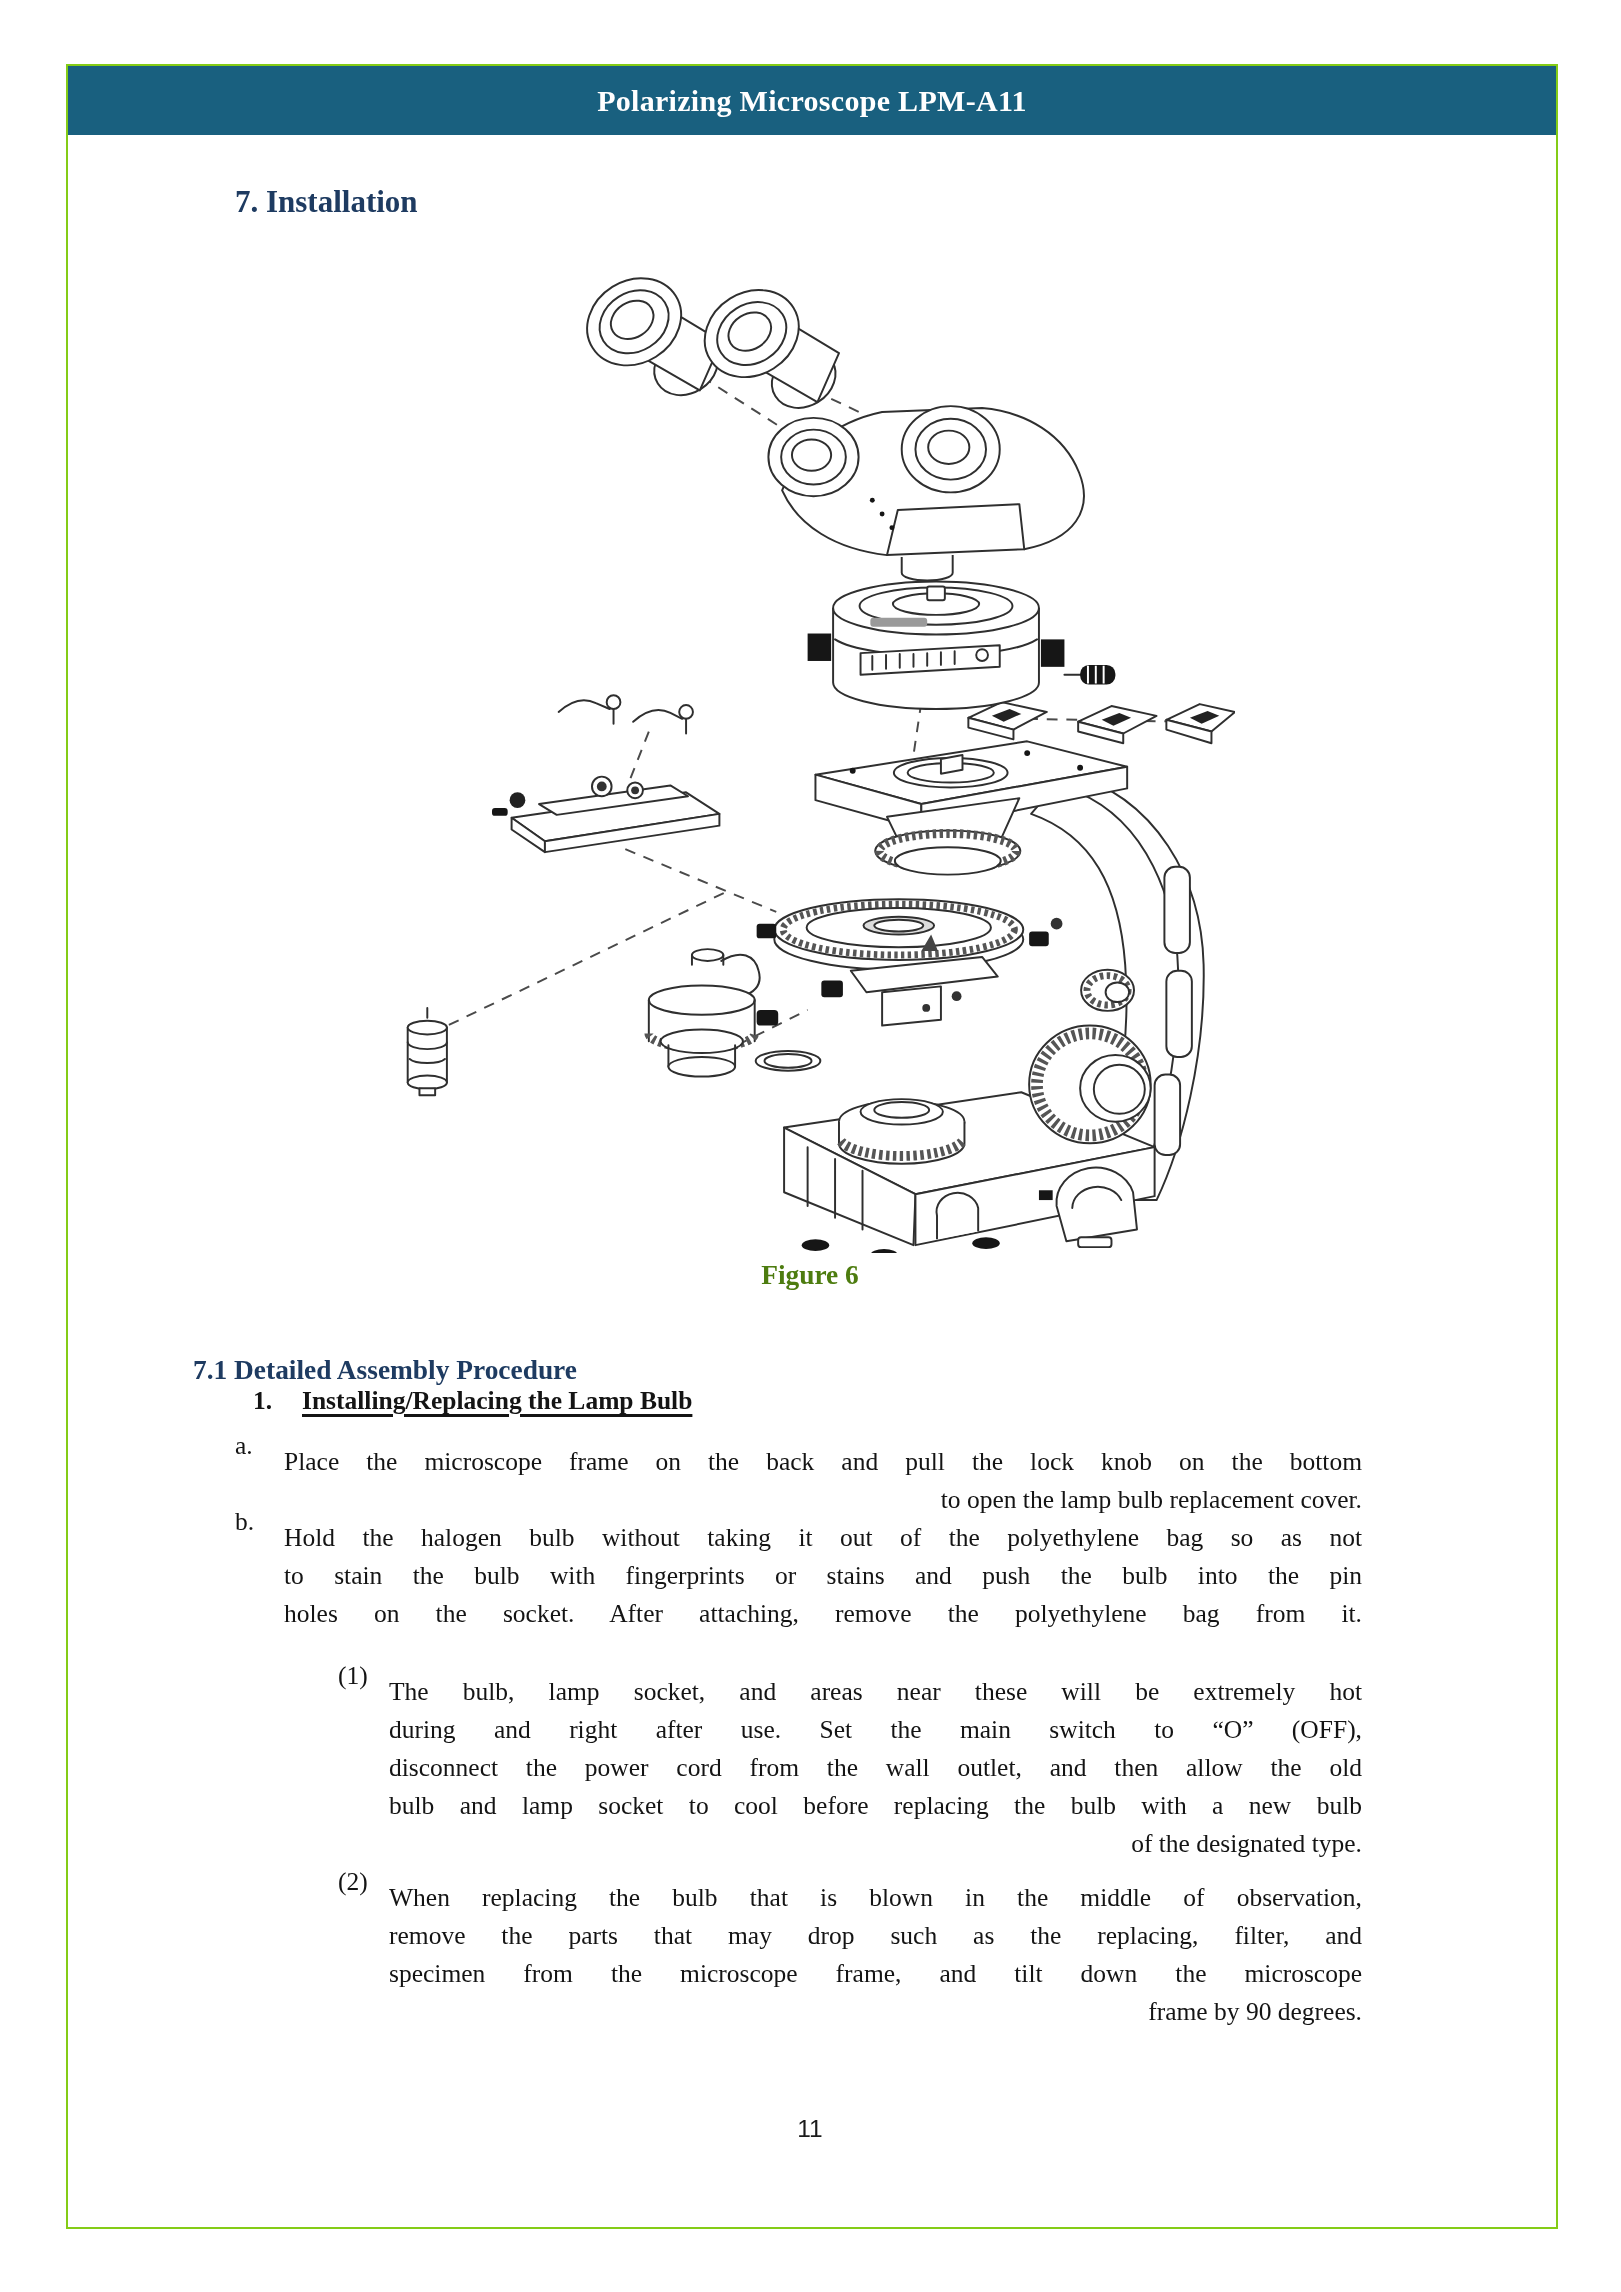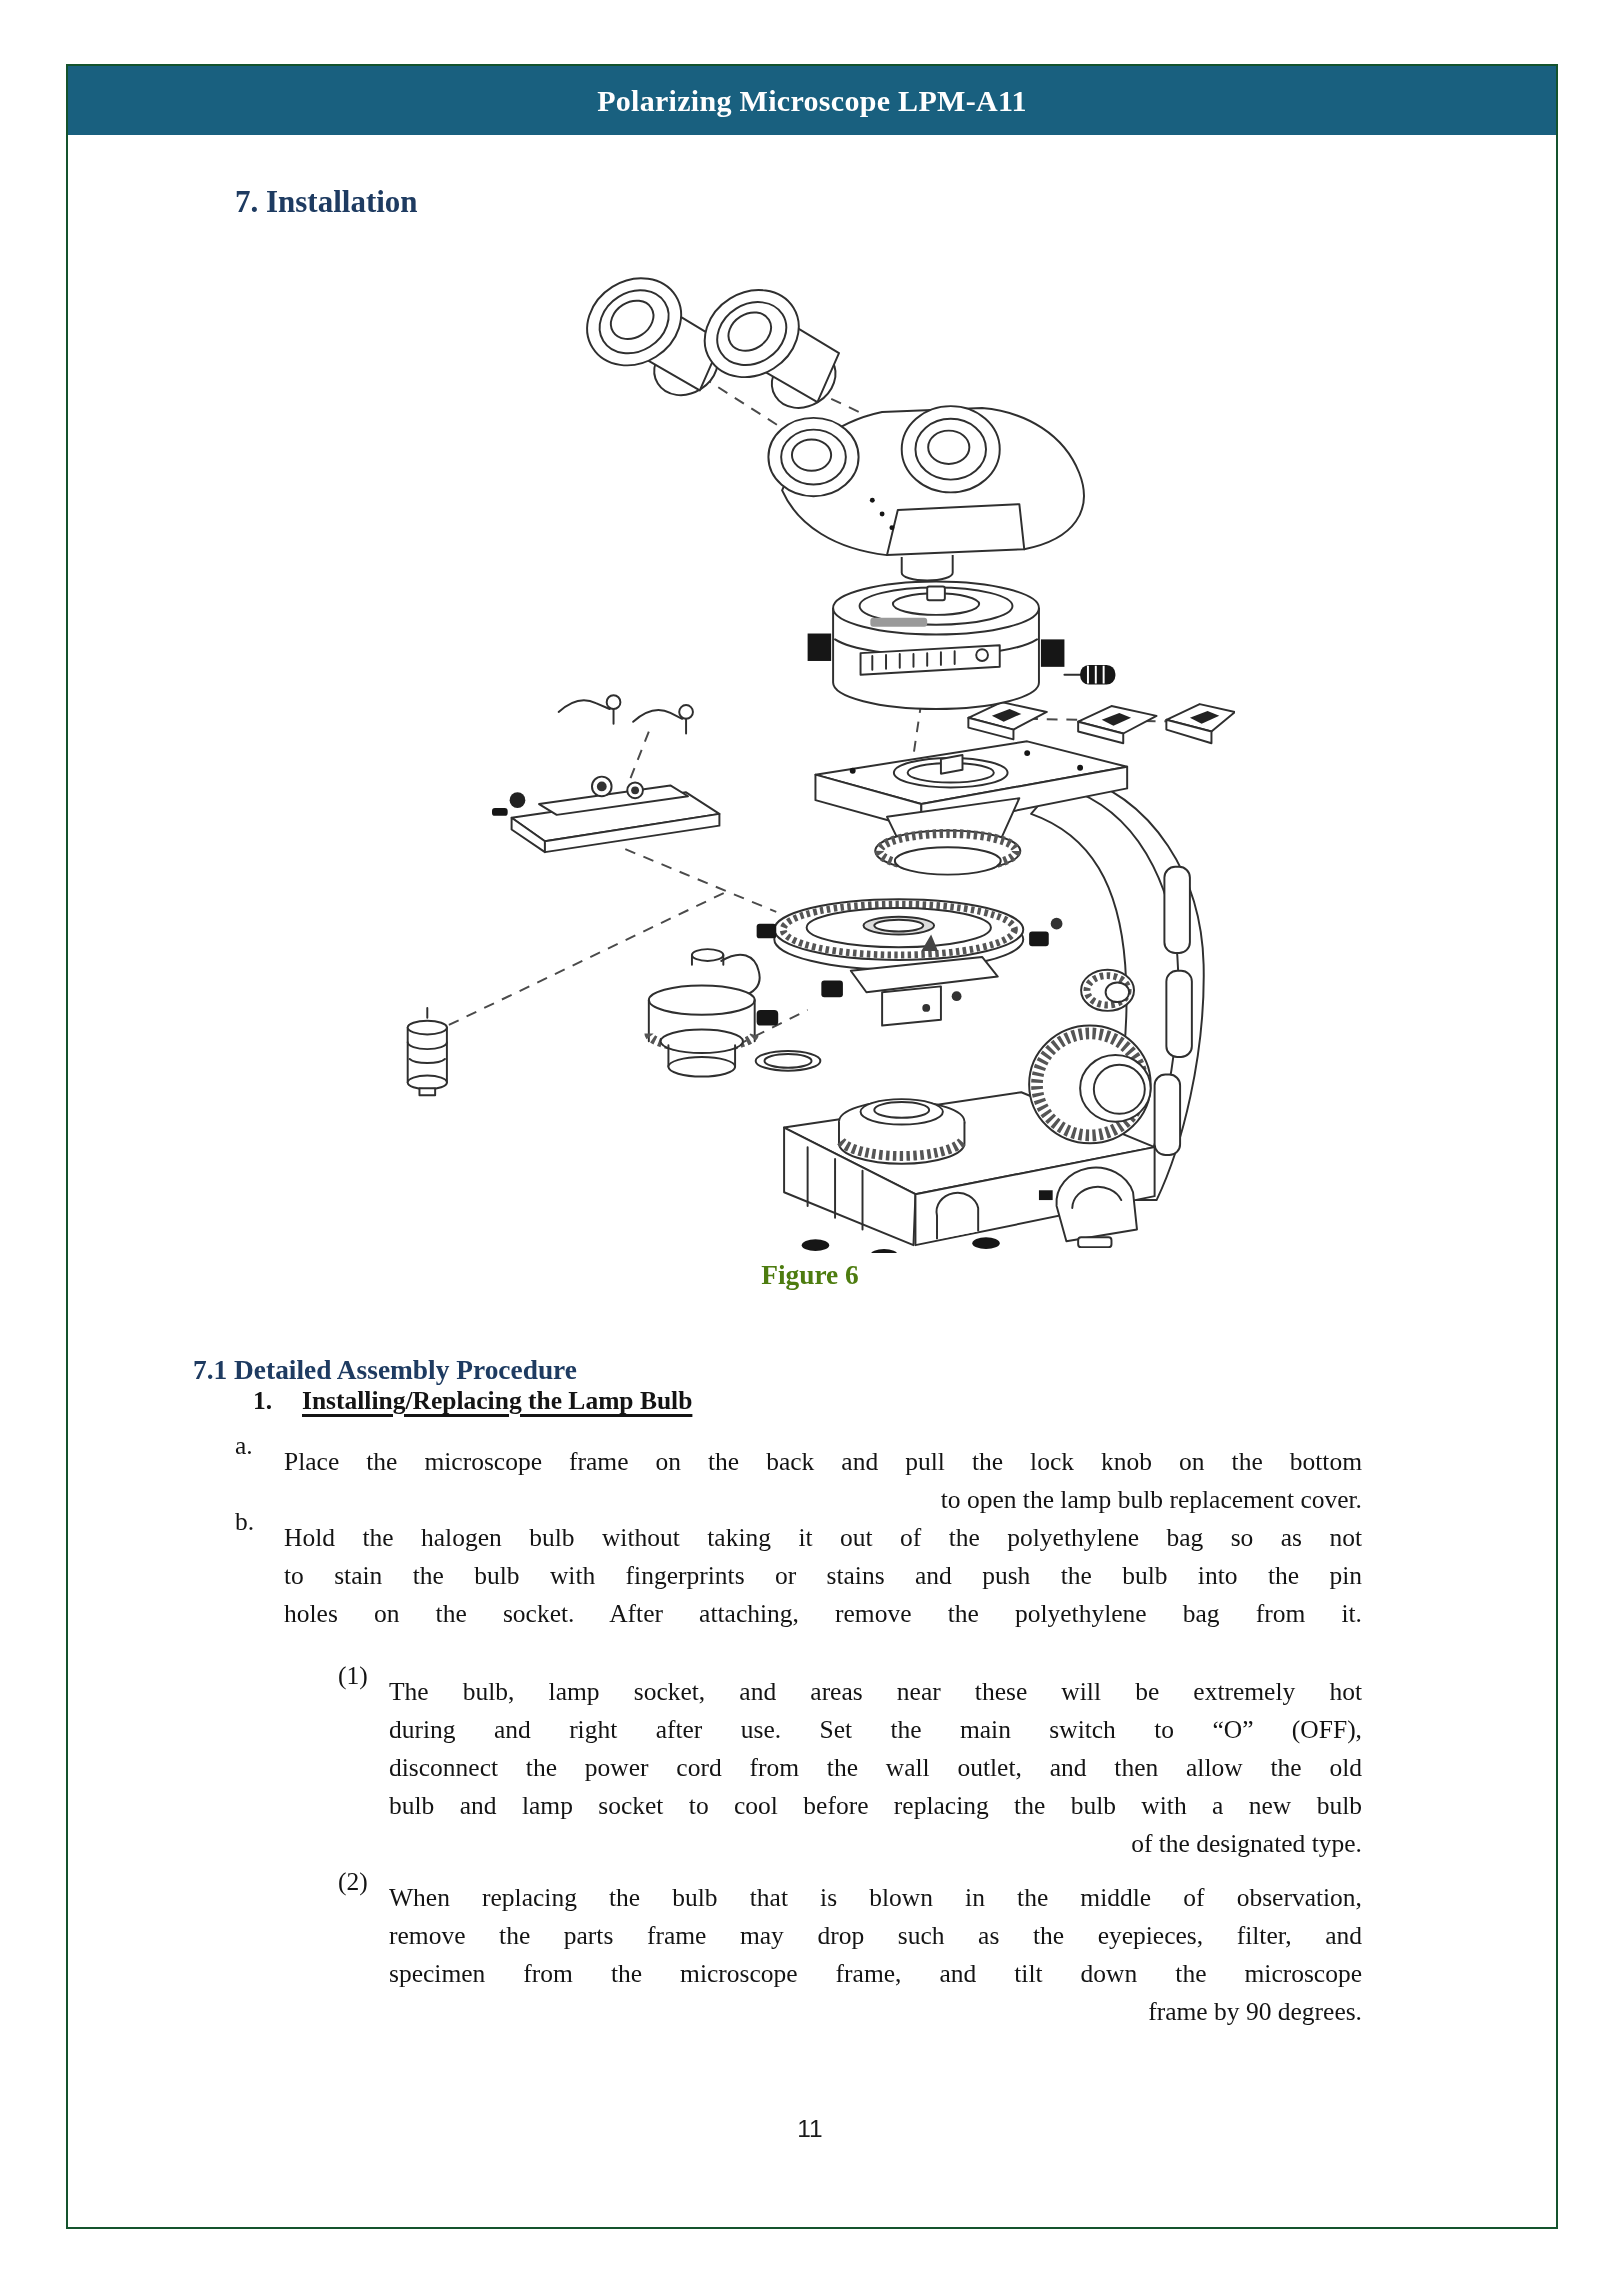--- a/index.html
+++ b/index.html
@@ -1,19 +1,19 @@
 <!DOCTYPE html>
 <html><head>
 <meta charset="utf-8">
 <style>
   html,body{margin:0;padding:0;background:#ffffff;}
   .page{position:relative;width:1621px;height:2293px;background:#ffffff;overflow:hidden;
         font-family:"Liberation Serif","DejaVu Serif",serif;color:#101010;}
   .border-box{position:absolute;left:66px;top:64px;width:1488px;height:2161px;
-              border:2px solid #14532d;background:#ffffff;}
+              border:2px solid #84cc16;background:#ffffff;}
   .header-band{position:absolute;left:0;top:0;right:0;height:69px;background:#19607F;}
   .header-band .title{display:block;text-align:center;line-height:69px;color:#ffffff;
               font-size:30px;font-weight:bold;letter-spacing:0.3px;}
   .sec-title{position:absolute;left:195px;top:184px;font-size:31px;font-weight:bold;color:#1E3B61;margin-left:40px;}
   .figure-wrap{position:absolute;left:392px;top:263px;width:843px;height:990px;}
   .figure-caption{position:absolute;left:66px;top:1260px;width:1488px;text-align:center;
               font-size:27.4px;font-weight:bold;color:#4d7c0f;}
   .sub-title{position:absolute;left:193px;top:1355px;font-size:27.4px;font-weight:bold;color:#1E3B61;}
   .step-row{position:absolute;left:253px;top:1386px;font-size:25.5px;font-weight:bold;color:#141414;
             display:flex;}
@@ -301,21 +301,21 @@
         <span class="jline" style="display:block">during and right after use. Set the main switch to “O” (OFF),</span>
         <span class="jline" style="display:block">disconnect the power cord from the wall outlet, and then allow the old</span>
         <span class="jline" style="display:block">bulb and lamp socket to cool before replacing the bulb with a new bulb</span>
         <span class="jlast" style="display:block">of the designated type.</span>
       </span>
     </div>
     <div class="item caut">
       <span class="marker">(2)</span>
       <span class="lines">
         <span class="jline" style="display:block">When replacing the bulb that is blown in the middle of observation,</span>
-        <span class="jline" style="display:block">remove the parts frame may drop such as the eyepieces, filter, and</span>
+        <span class="jline" style="display:block">remove the parts that may drop such as the replacing, filter, and</span>
         <span class="jline" style="display:block">specimen from the microscope frame, and tilt down the microscope</span>
         <span class="jlast" style="display:block">frame by 90 degrees.</span>
       </span>
     </div>
   </div>
 
   <div class="page-number">11</div>
 </div>
 
 

